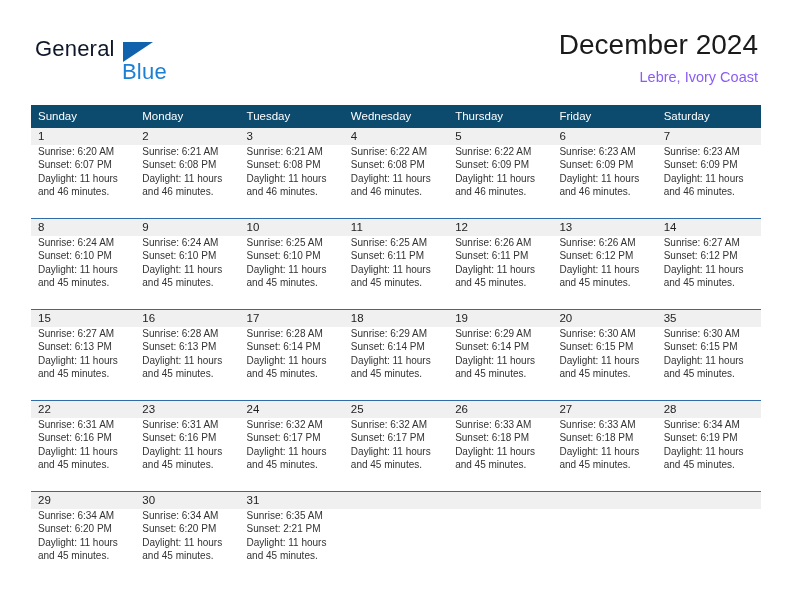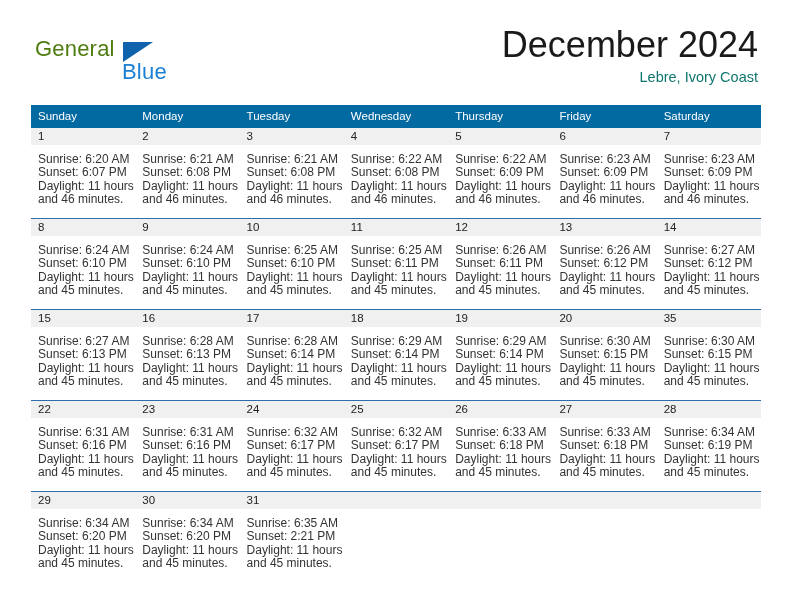--- a/index.html
+++ b/index.html
@@ -35,21 +35,21 @@
     top: 36px;
     width: 220px;
     height: 52px;
   }
   .logo-general {
     position: absolute;
     left: 0;
     top: 0;
     font-size: 22px;
     letter-spacing: 0.2px;
-    color: #4d7c0f;
+    color: #0f172a;
     font-family: "Liberation Sans", sans-serif;
   }
   .logo-triangle {
     position: absolute;
     left: 88px;
     top: 6px;
     width: 0;
     height: 0;
     border-left: 30px solid #1062ac;
     border-bottom: 20px solid transparent;
@@ -64,47 +64,47 @@
     margin-left: 29px;
   }
 
   .title-block {
     position: absolute;
     right: 34px;
     top: 28px;
     text-align: right;
   }
   .cal-title {
-    font-size: 36px;
+    font-size: 28px;
     font-weight: normal;
     color: #1a1a1a;
     line-height: 34px;
     white-space: nowrap;
   }
   .cal-subtitle {
     font-size: 14.5px;
-    color: #0f766e;
+    color: #8b5cf6;
     line-height: 22px;
     margin-top: 4px;
     white-space: nowrap;
   }
 
   
   .calendar {
     position: absolute;
     left: 31px;
     top: 105px;
     width: 730px;
     border-collapse: collapse;
     table-layout: fixed;
   }
   .calendar col { width: 104.28px; }
 
   thead th {
-    background: #0369a1;
+    background: #0c4a6e;
     color: #ffffff;
     font-size: 11.5px;
     font-weight: normal;
     text-align: left;
     padding: 4px 0 5px 7px;
     height: 19px;
     line-height: 14px;
     box-sizing: border-box;
   }
 
@@ -128,22 +128,22 @@
     background: #f0f0f0;
     height: 17px;
     line-height: 17px;
     font-size: 11.5px;
     color: #222222;
     padding-left: 7px;
     box-sizing: border-box;
   }
   .cell.empty .daynum { color: transparent; }
   .details {
-    padding: 8px 6px 0 7px;
-    font-size: 12px;
+    padding: 0 6px 0 7px;
+    font-size: 10px;
     line-height: 13.4px;
     color: #333333;
   }
   .details div { white-space: nowrap; }
 </style>
 </head>
 <body>
 
 <div class="page">
 

